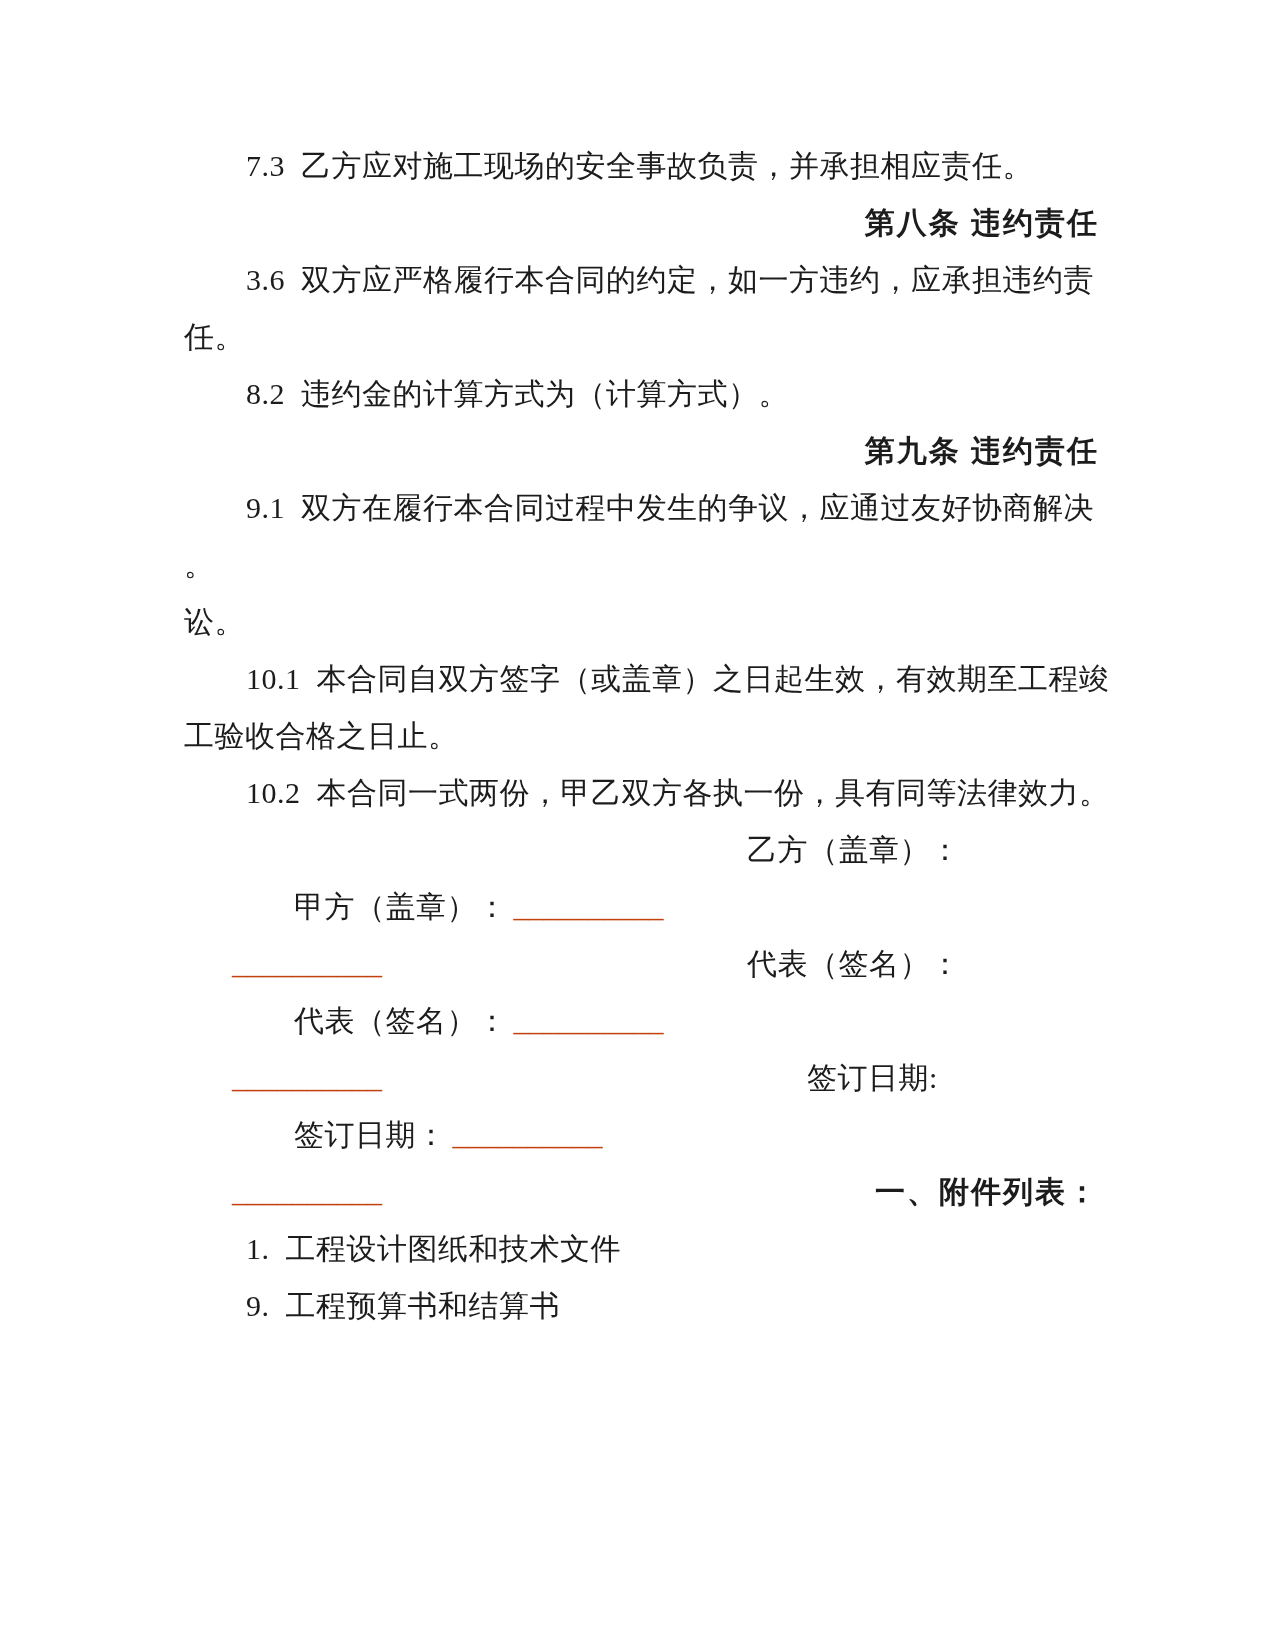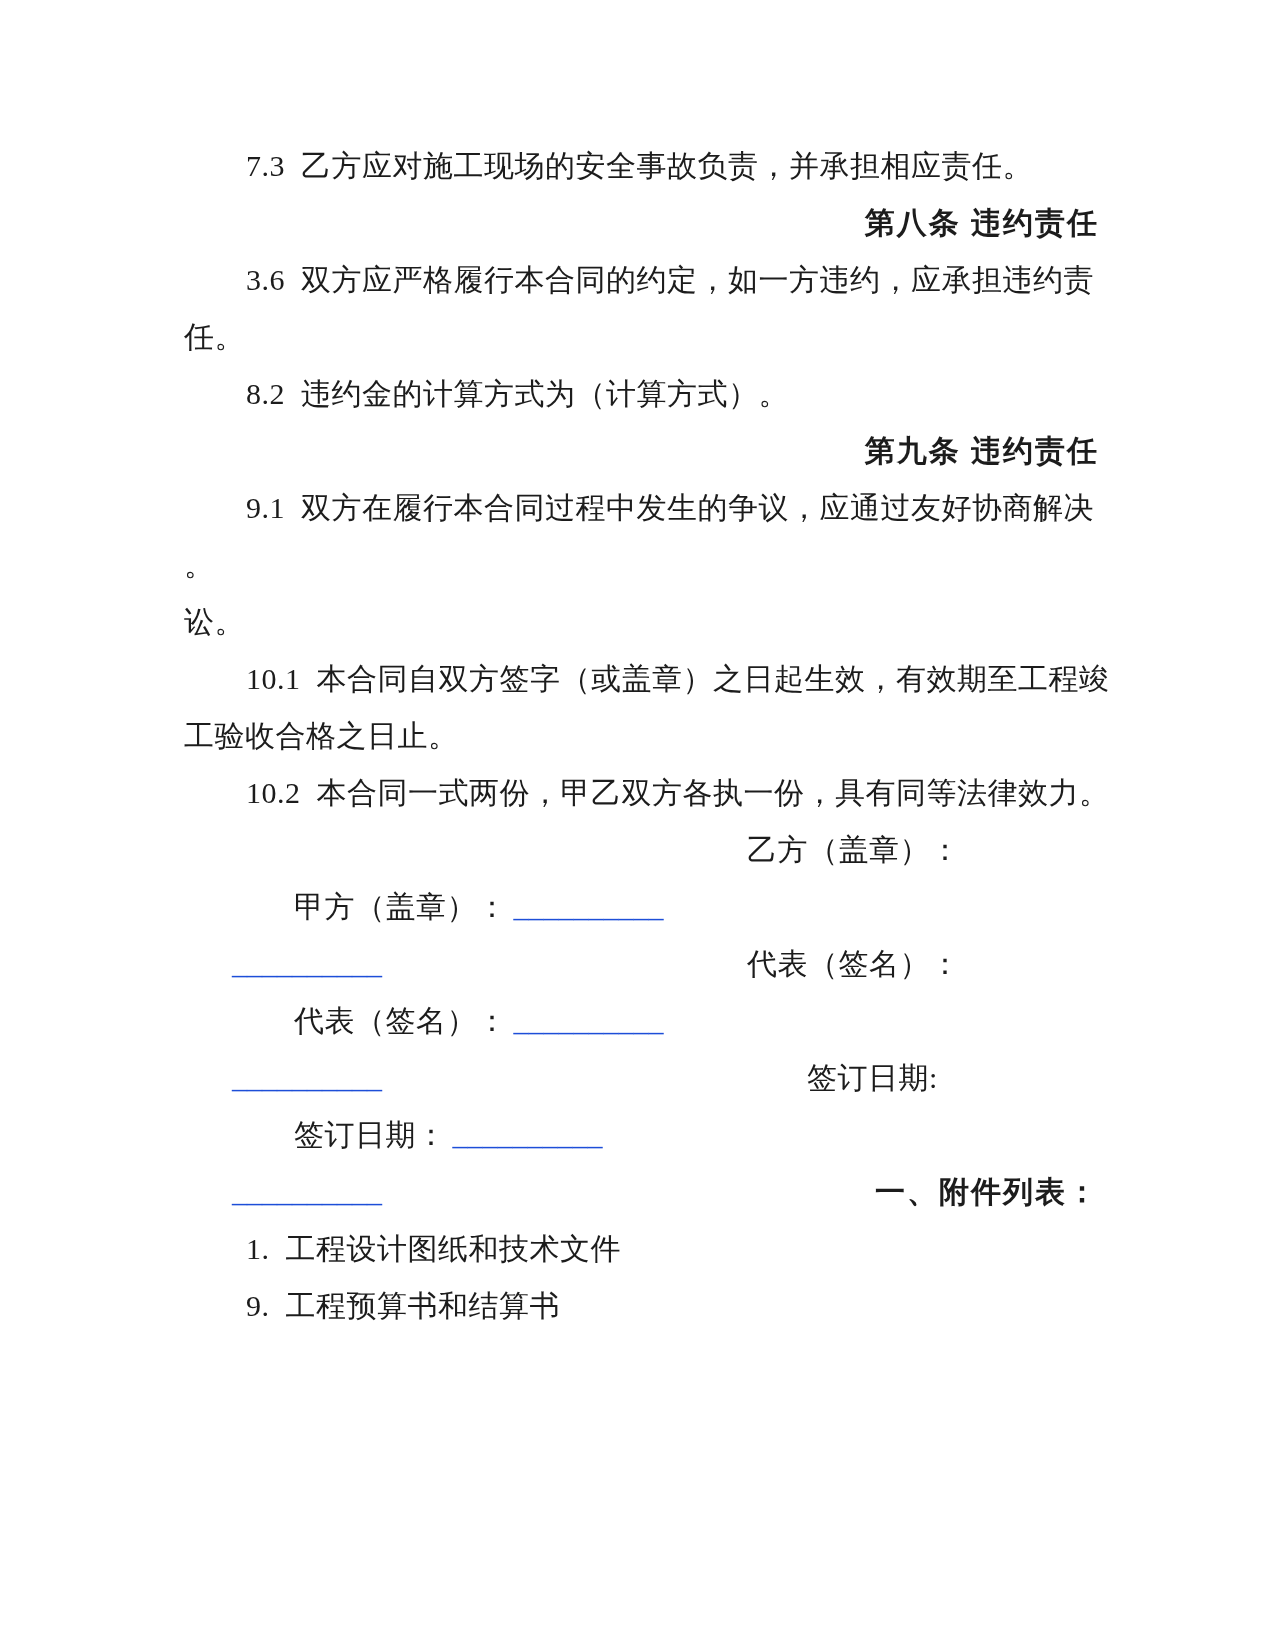--- a/index.html
+++ b/index.html
@@ -33,21 +33,21 @@
   .indent {
     padding-left: 62px;
   }
   .heading {
     font-family: "Liberation Sans", "DejaVu Sans", sans-serif;
     font-weight: bold;
     letter-spacing: 2px;
     text-align: right;
   }
   .blank {
-    color: #1d4ed8;
+    color: #c2410c;
     letter-spacing: 0;
     margin-left: 6px;
   }
   .wrapline .blank {
     margin-left: 0;
   }
   .rcol {
     position: absolute;
     left: 555px;
     top: 0;

